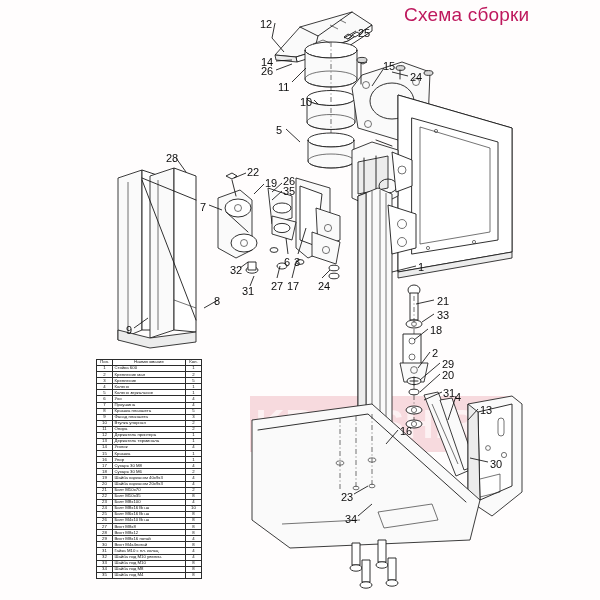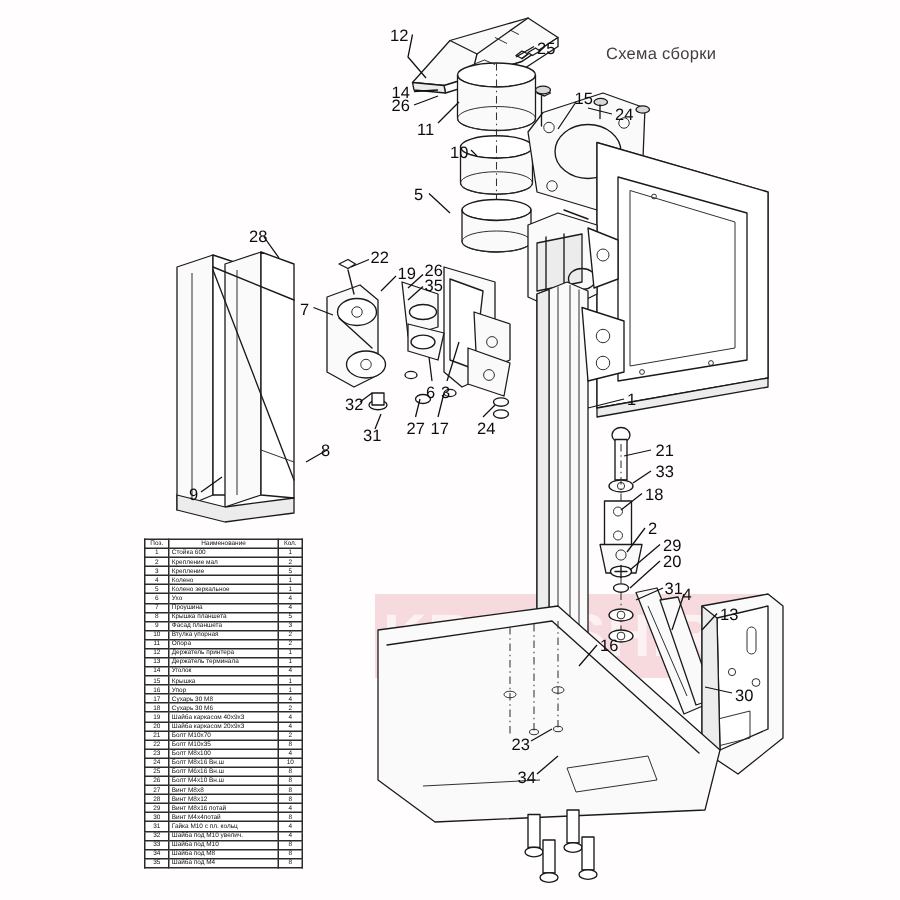--- a/index.html
+++ b/index.html
@@ -33,23 +33,23 @@
   .face { fill: #ffffff; stroke: #1a1a1a; stroke-width: 0.9; stroke-linejoin: round; }
   .face-lt { fill: #fafafa; stroke: #1a1a1a; stroke-width: 0.85; stroke-linejoin: round; }
   .face-sh { fill: #ececec; stroke: #1a1a1a; stroke-width: 0.85; stroke-linejoin: round; }
   .face-dk { fill: #d8d8d8; stroke: #1a1a1a; stroke-width: 0.85; stroke-linejoin: round; }
   .lead { stroke: #111; stroke-width: 0.85; fill: none; }
 
   
   #title {
     position: absolute;
     left: 404px;
-    top: 30px;
-    font-size: 11px;
-    color: #404040;
+    top: 4px;
+    font-size: 19px;
+    color: #be185d;
     letter-spacing: 0.2px;
     white-space: nowrap;
   }
 
   
   #watermark {
     position: absolute;
     left: 250px;
     top: 396px;
     width: 262px;

